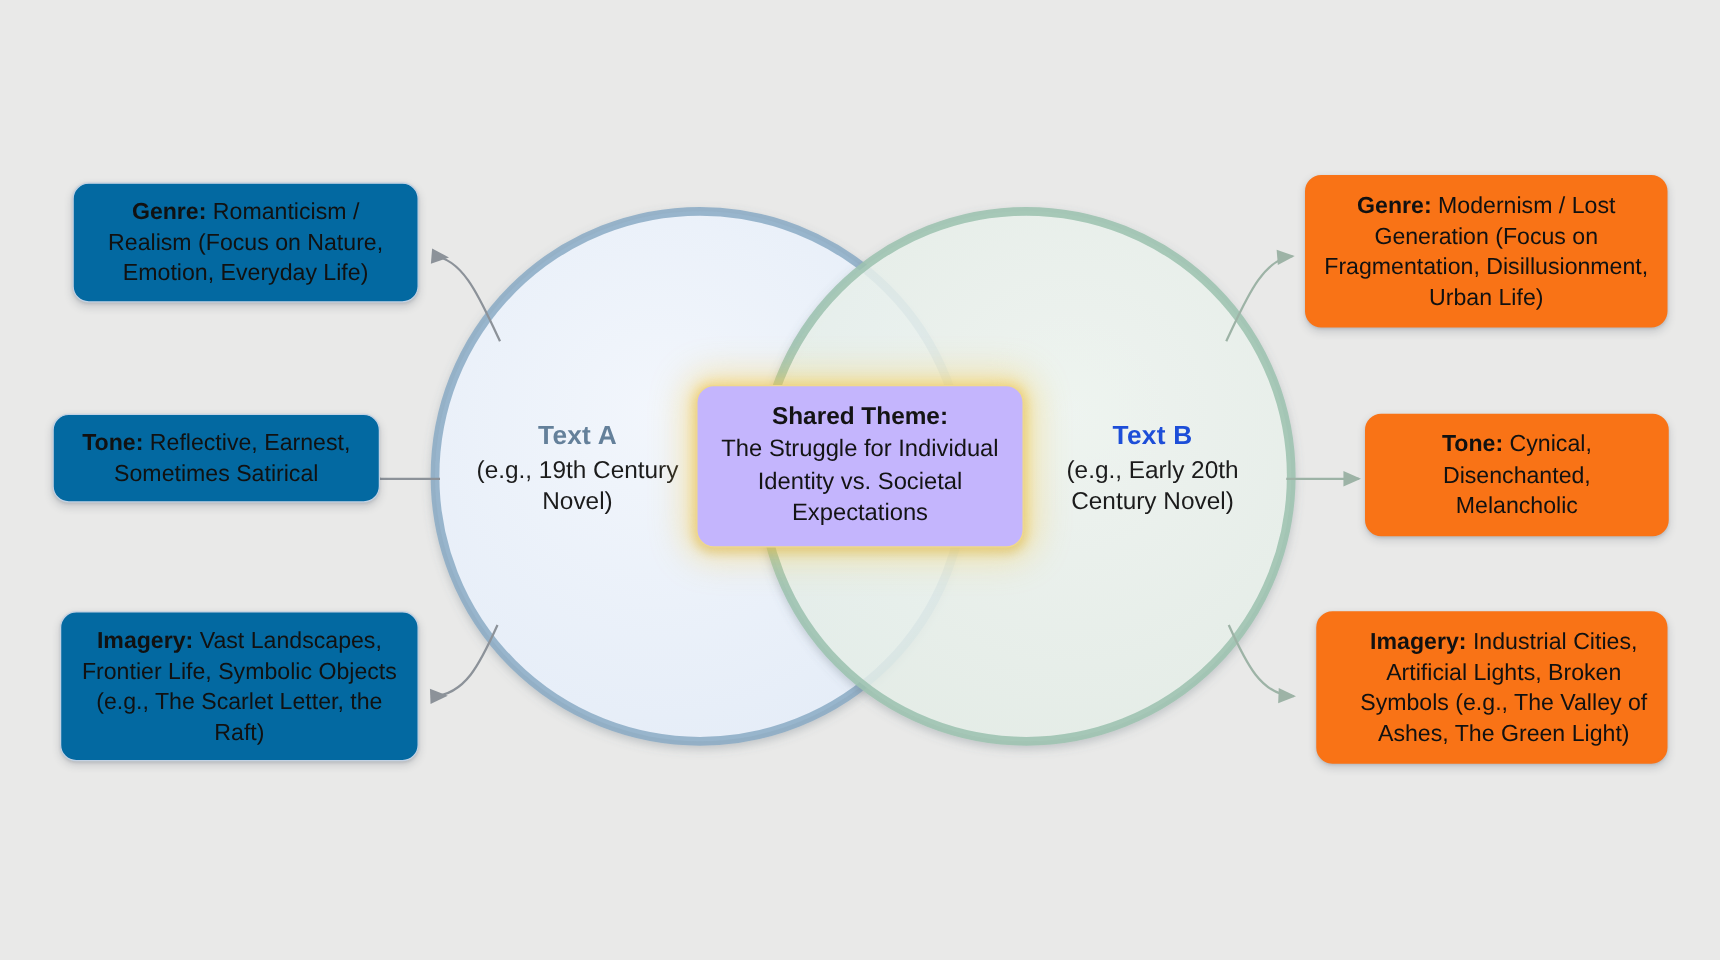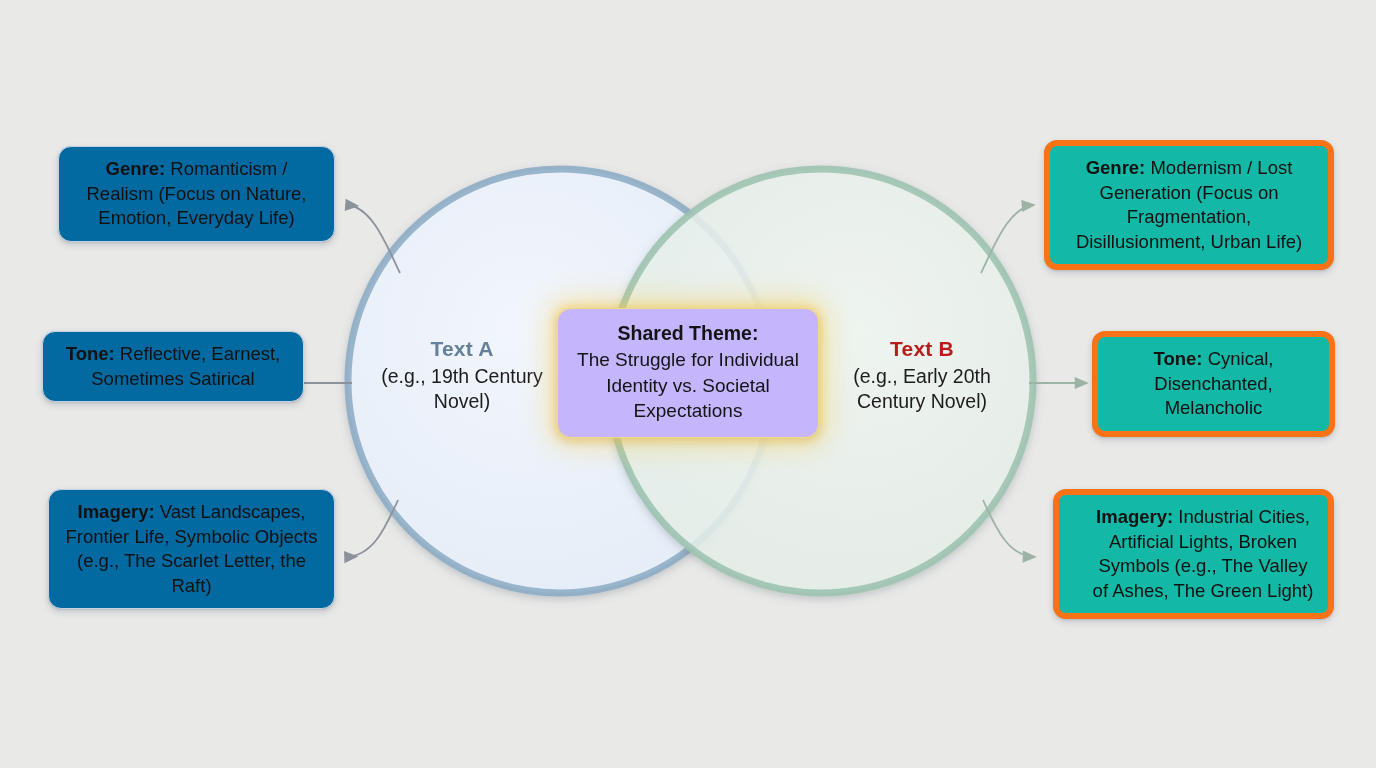--- a/index.html
+++ b/index.html
@@ -50,42 +50,42 @@
     left: 368px;
     top: 336px;
     width: 188px;
   }
   #label-a .ctitle { color: #64809a; }
   #label-b {
     left: 828px;
     top: 336px;
     width: 188px;
   }
-  #label-b .ctitle { color: #b91c1c; }
+  #label-b .ctitle { color: #1d4ed8; }
 
   
   .note {
     position: absolute;
     box-sizing: border-box;
     border-radius: 13px;
     padding: 10px 13px;
     text-align: center;
     font-size: 18.5px;
     line-height: 1.33;
     color: #111;
     box-shadow: 0 3px 7px rgba(60,70,85,.20), 0 1px 2px rgba(60,70,85,.13);
   }
   .note b { font-weight: 700; }
   .note.left-note {
     background: #0369a1;
     border: 1px solid #c3d2e4;
   }
   .note.right-note {
-    background: #14b8a6;
-    border: 6px solid #f97316;
+    background: #f97316;
+    border: 2px solid #f97316;
   }
 
   #note-a-genre   { left: 58px;   top: 146px; width: 277px; }
   #note-a-tone    { left: 42px;   top: 331px; width: 262px; }
   #note-a-imagery { left: 48px;   top: 489px; width: 287px; }
 
   #note-b-genre   { left: 1044px; top: 140px; width: 290px; }
   #note-b-tone    { left: 1092px; top: 331px; width: 243px; }
   #note-b-imagery { left: 1053px; top: 489px; width: 281px; padding-left: 32px; }
 

